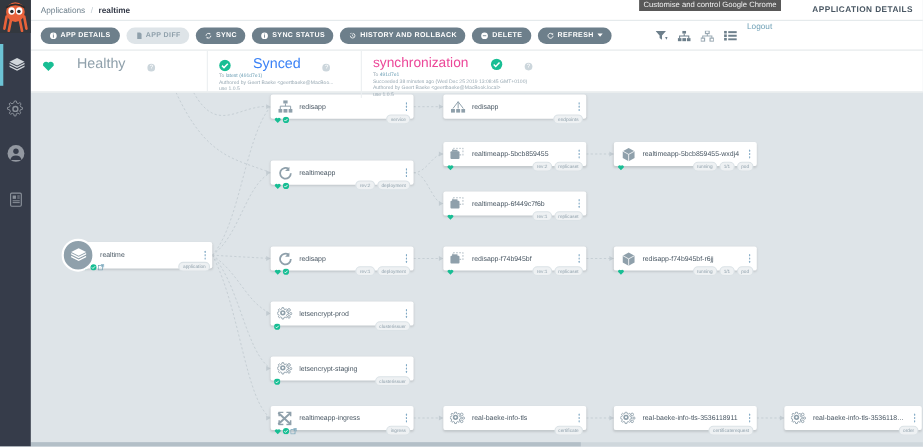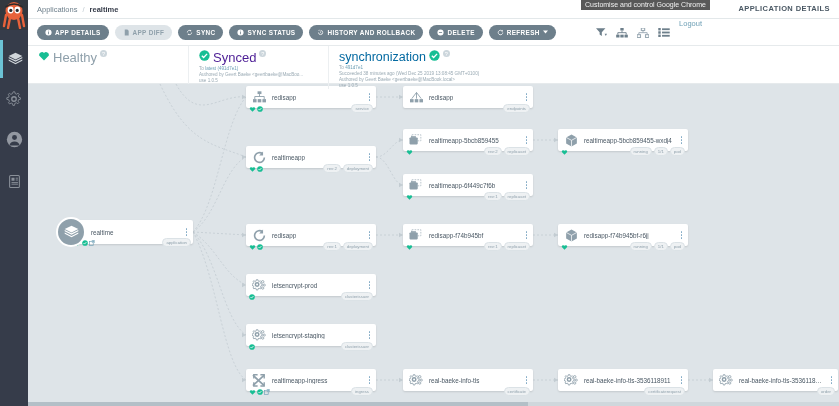--- a/index.html
+++ b/index.html
@@ -76,24 +76,24 @@
   
   .status {
     position: absolute; left: 28px; top: 46px; width: 811px; height: 38px;
     background: #fff; display: flex; align-items: flex-start; z-index: 20;
     border-bottom: 1px solid #e6eaec;
   }
   .st-col { padding: 4px 10px 0 10px; position: relative; }
   .st-col.b1 { width: 160px; }
   .st-col.b2 { width: 140px; border-left: 1px solid #eceff1; }
   .st-col.b3 { width: 300px; border-left: 1px solid #eceff1; }
-  .st-head { display: flex; align-items: flex-start; gap: 3px; }
+  .st-head { display: flex; align-items: flex-end; gap: 20px; }
   .st-title { font-size: 13px; color: #8fa0ab; font-weight: normal; }
-  .st-title.sync { color: #4c1d95; }
-  .st-title.big { font-size: 12.5px; color: #0369a1; }
+  .st-title.sync { color: #3b82f6; }
+  .st-title.big { font-size: 12.5px; color: #ec4899; }
   .qmark {
     width: 7px; height: 7px; border-radius: 50%;
     background: #ccd6dc; color: #fff; font-size: 5.5px;
     display: inline-flex; align-items: center; justify-content: center;
   }
   .st-lines { margin-top: 1px; }
   .st-line { font-size: 4.6px; color: #9aaab4; line-height: 6px; white-space: nowrap; }
   .st-line .lnk { color: #6d9fb5; }
 
   

